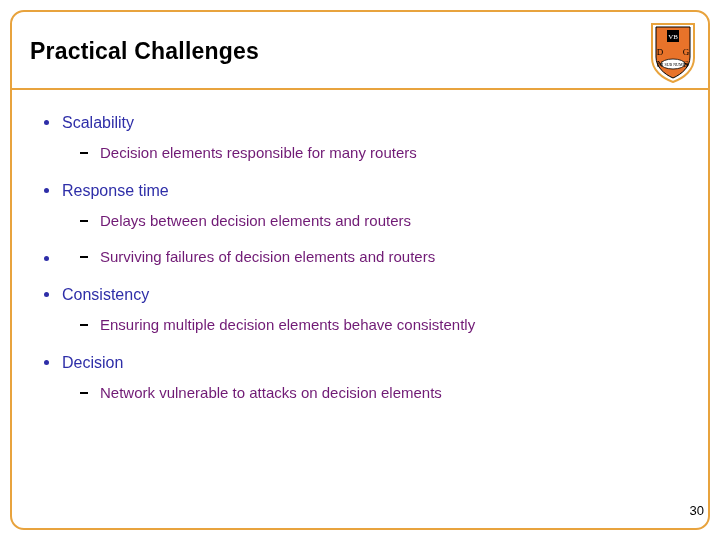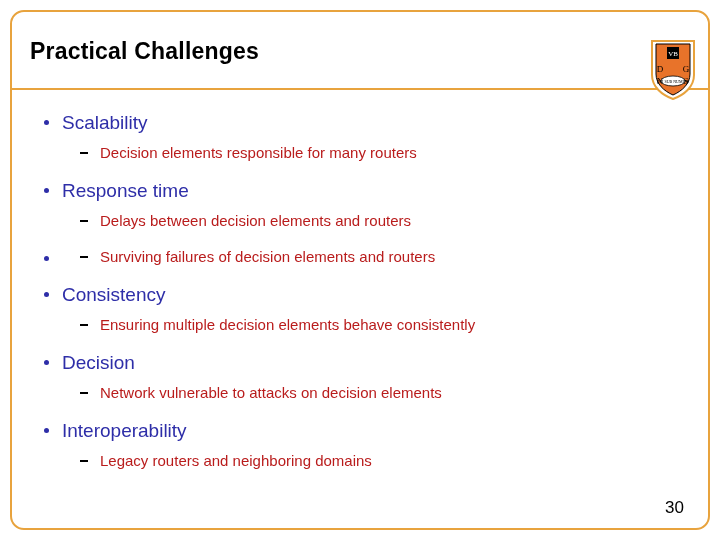--- a/index.html
+++ b/index.html
@@ -47,76 +47,76 @@
     left: 12px;
     top: 88px;
     width: 696px;
     height: 2px;
     background: #E8A33D;
   }
   
   .crest {
     position: absolute;
     right: 22px;
-    top: 39px;
+    top: 22px;
     width: 50px;
     height: 62px;
     text-decoration: underline;
   }
   .crest svg { display: block; }
 
   
   .content {
     position: absolute;
     left: 32px;
     top: 96px;
     width: 640px;
   }
   .group {
     margin-bottom: 8px;
   }
   .bullet1 {
     position: relative;
-    font-size: 19px;
+    font-size: 16px;
     color: #2E2EA8;
     padding-left: 30px;
     line-height: 26px;
     margin-top: 14px;
   }
   .bullet1 .dot {
     position: absolute;
     left: 12px;
     top: 10px;
     width: 5px;
     height: 5px;
     background: #2E2EA8;
     border-radius: 50%;
   }
   .bullet2 {
     position: relative;
     font-size: 15px;
-    color: #b91c1c;
+    color: #701a75;
     padding-left: 68px;
     line-height: 22px;
     margin-top: 6px;
   }
   .bullet2 .dash {
     position: absolute;
     left: 48px;
     top: 10px;
     width: 8px;
     height: 1.5px;
     background: #000000;
   }
   
   .page-number {
     position: absolute;
-    right: 36px;
+    right: 16px;
     bottom: 22px;
-    font-size: 17px;
+    font-size: 13px;
     color: #000000;
   }
 </style>
 </head>
 <body>
 
 <div class="slide">
 
   <div class="frame"></div>
 
@@ -187,28 +187,18 @@
       <div class="bullet1">
         <span class="dot"></span>
         <span>Decision</span>
       </div>
       <div class="bullet2">
         <span class="dash"></span>
         <span>Network vulnerable to attacks on decision elements</span>
       </div>
     </div>
 
-    <div class="group">
-      <div class="bullet1">
-        <span class="dot"></span>
-        <span>Interoperability</span>
-      </div>
-      <div class="bullet2">
-        <span class="dash"></span>
-        <span>Legacy routers and neighboring domains</span>
-      </div>
-    </div>
 
   </div>
 
   <div class="page-number">30</div>
 
 </div>
 
 </body></html>

